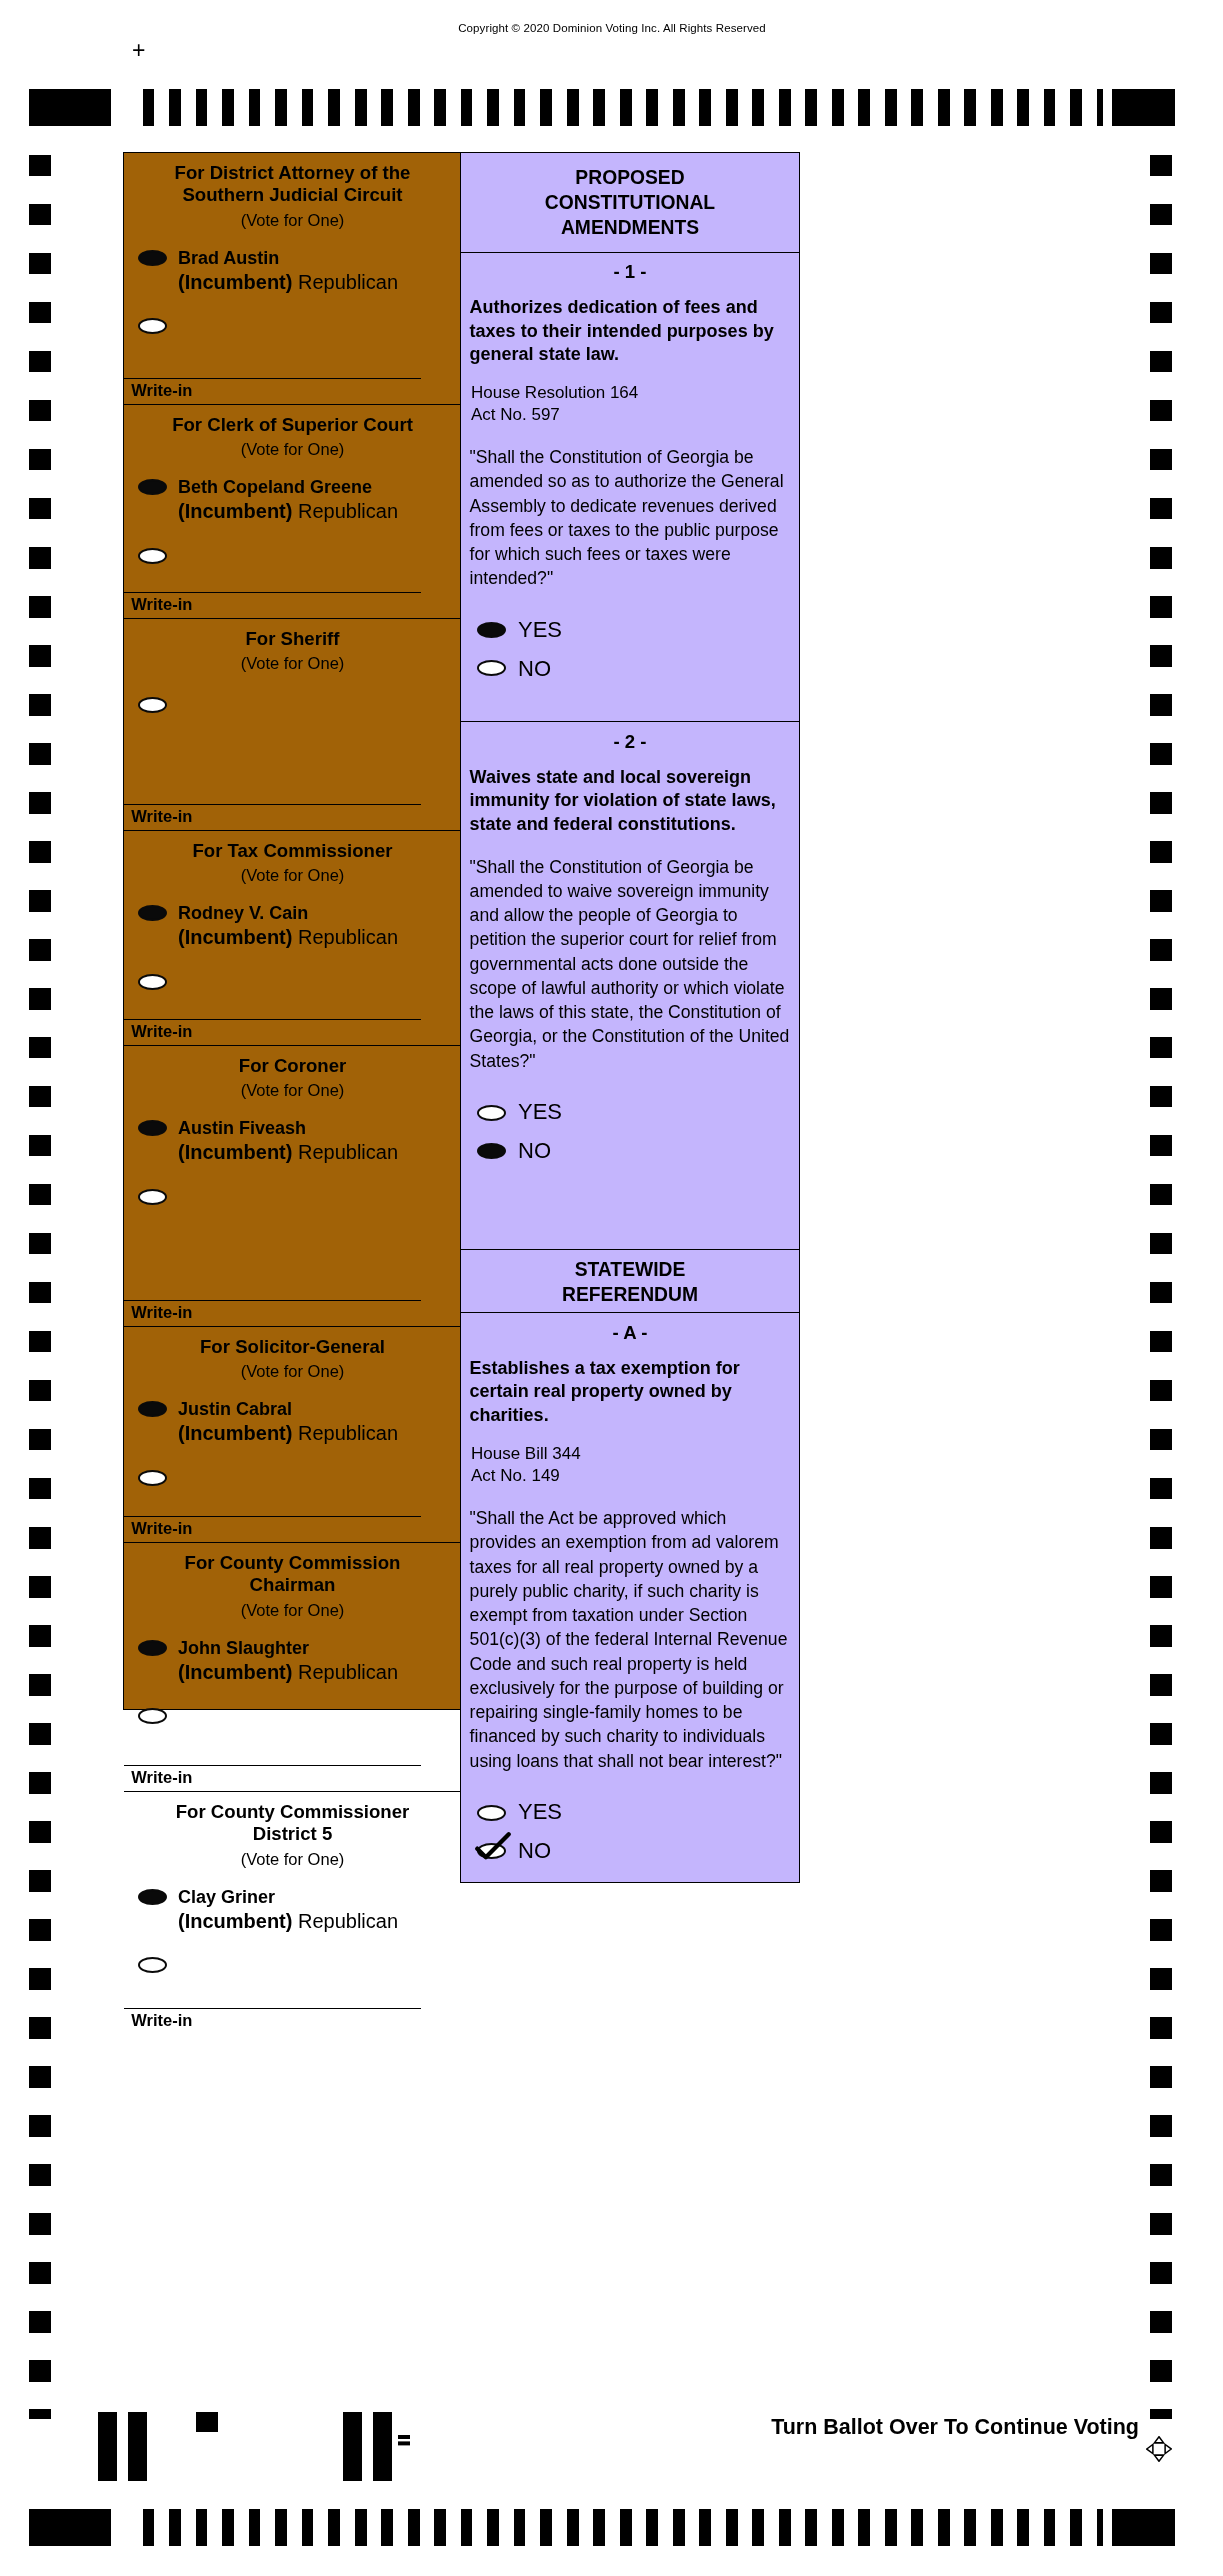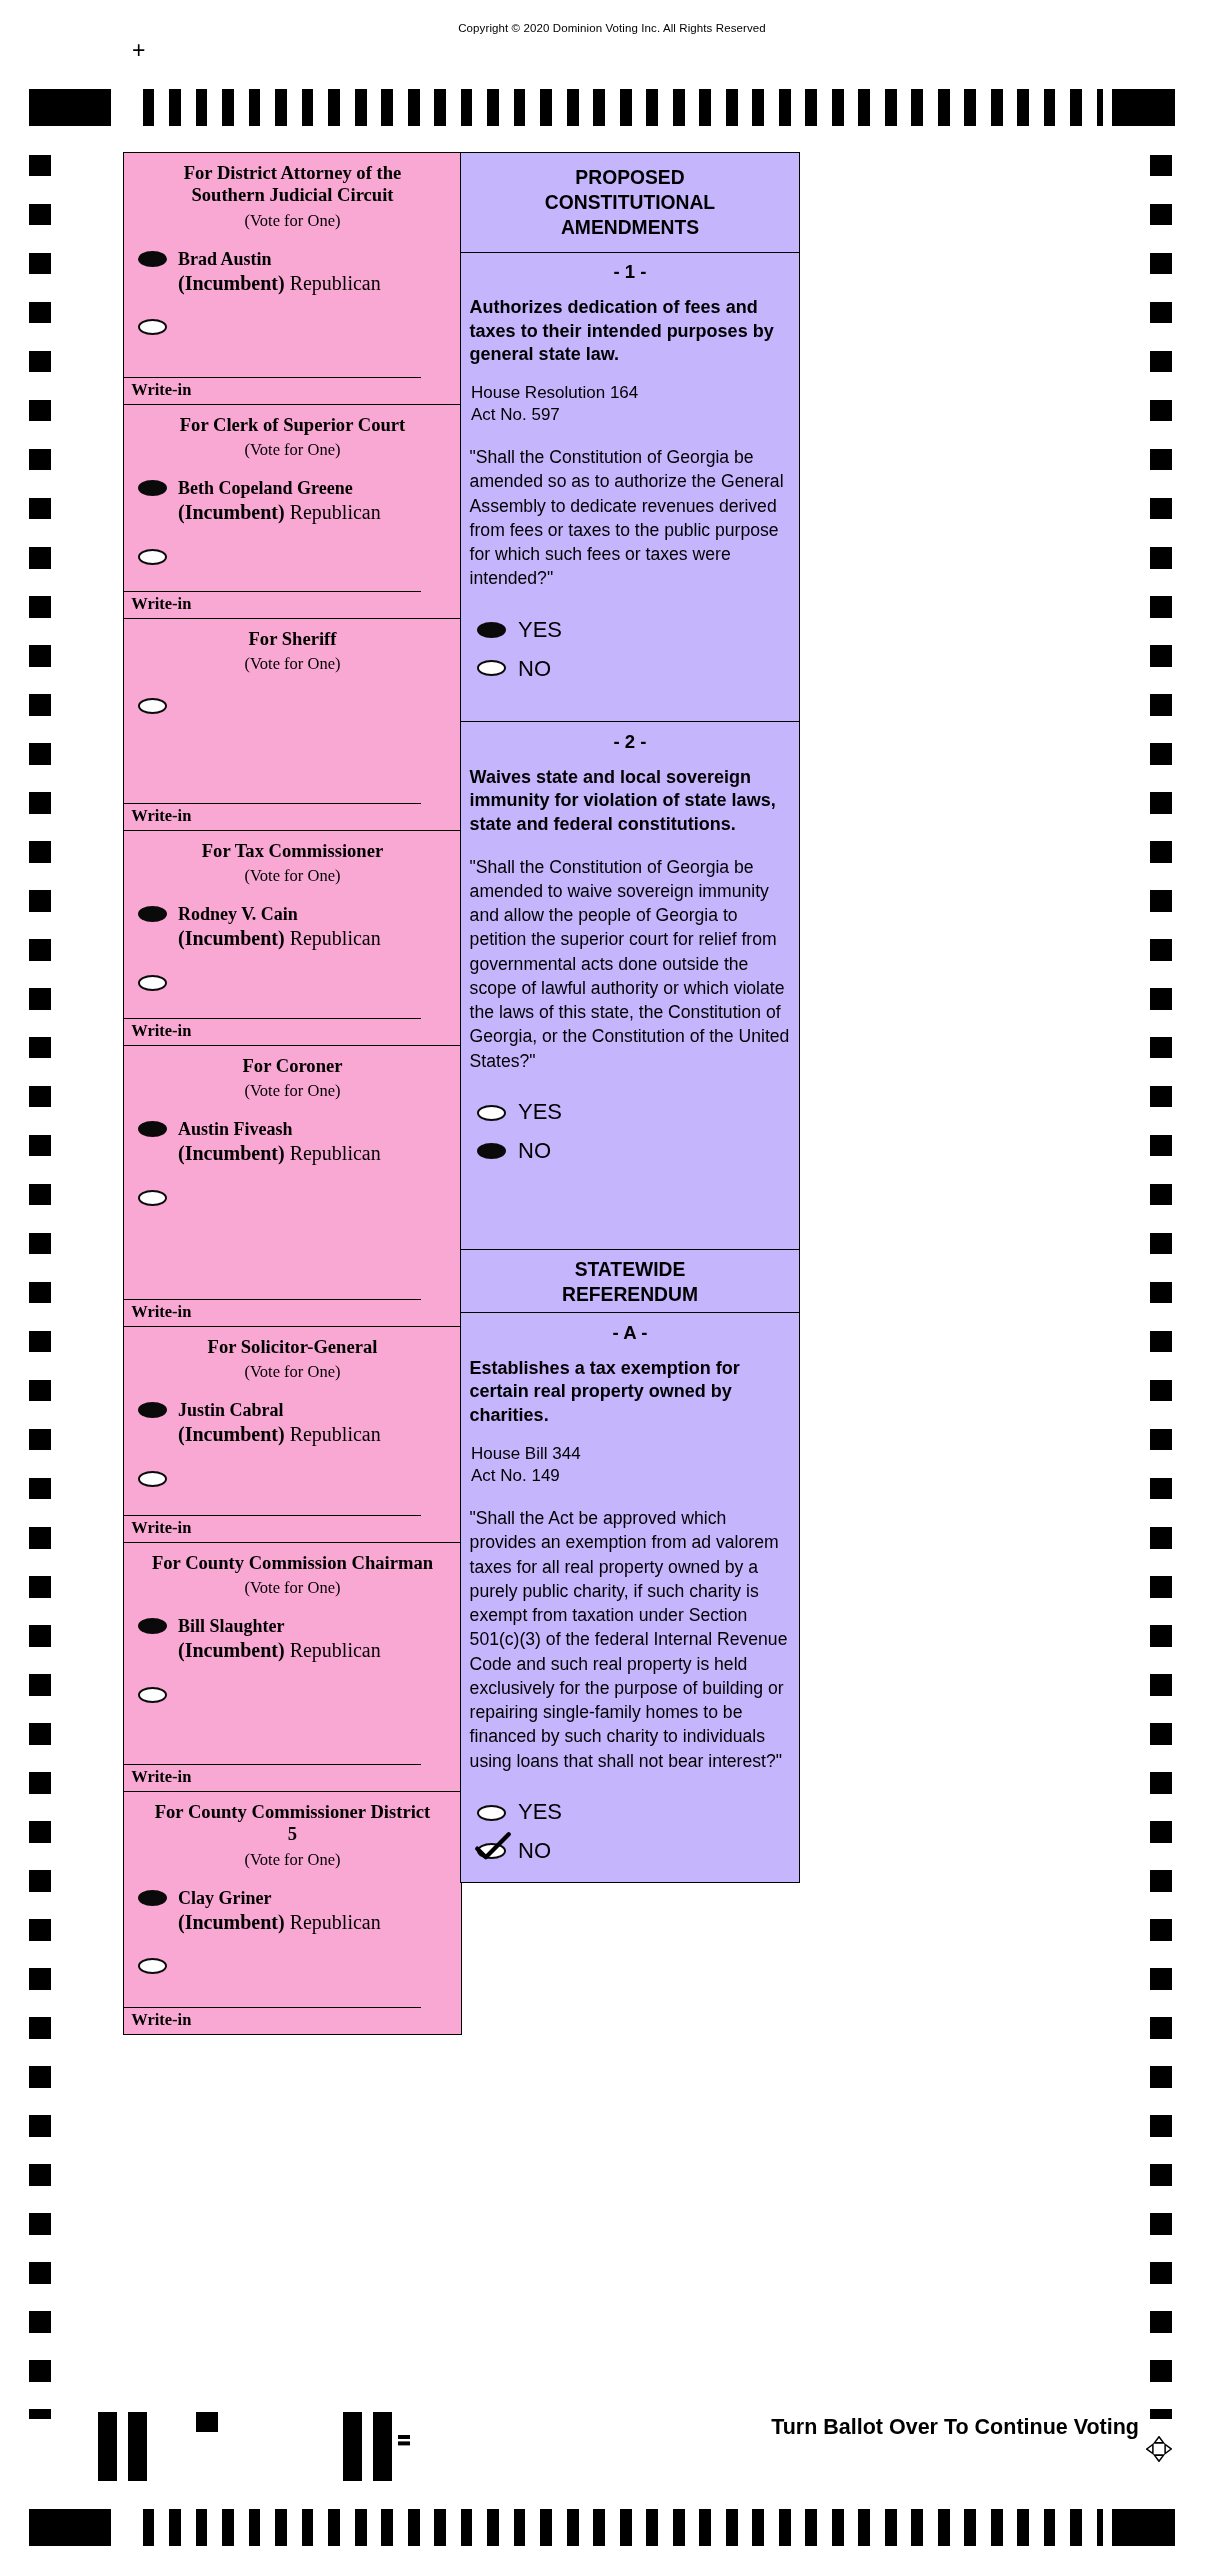--- a/index.html
+++ b/index.html
@@ -24,22 +24,22 @@
   .eb-bl { top:2509px; left:29px; width:82px; }
   .eb-br { top:2509px; left:1112px; width:63px; }
   .side-col { position:absolute; top:155px; height:2264px; width:21.5px;
     background:repeating-linear-gradient(180deg,#000 0 21.5px,transparent 21.5px 49px); }
   .side-left { left:29px; }
   .side-right { left:1150px; }
   .idbar { position:absolute; background:#000; }
 
   
   .col-left {
-    position:absolute; top:152px; left:123px; width:339px; height:1883px;
-    border:1.4px solid #000; box-sizing:border-box; background:#f9a8d4;font-family:Liberation Serif, serif;
+    position:absolute; top:152px; left:123px; width:339px; height:1558px;
+    border:1.4px solid #000; box-sizing:border-box; background:#a16207;
   }
   .col-right { position:absolute; top:152px; left:460px; width:340px; }
 
   
   .contest { position:relative; border-bottom:1.4px solid #000; box-sizing:border-box;
     padding-top:7.2px; overflow:hidden; }
   .contest:last-child { border-bottom:none; }
   .c-title { font-weight:bold; font-size:18.6px; line-height:1.22; text-align:center; padding:1.4px 26px 0; }
   .c-sub { font-size:16.5px; text-align:center; margin-top:3.6px; }
   .cand { display:flex; align-items:flex-start; margin:18.6px 0 0 14.3px; gap:10.7px; }
@@ -209,21 +209,21 @@
         <div class="writein-label">Write-in</div>
       </div>
     </section>
 
     <section class="contest" style="height:249px">
       <div class="c-title">For County Commission Chairman</div>
       <div class="c-sub">(Vote for One)</div>
       <div class="cand">
         <span class="oval filled"></span>
         <div>
-          <div class="cand-name">Bill Slaughter</div>
+          <div class="cand-name">John Slaughter</div>
           <div class="cand-detail"><span class="b">(Incumbent)</span> <span>Republican</span></div>
         </div>
       </div>
       <div class="cand empty">
         <span class="oval"></span>
       </div>
       <div class="writein">
         <div class="writein-rule"></div>
         <div class="writein-label">Write-in</div>
       </div>

